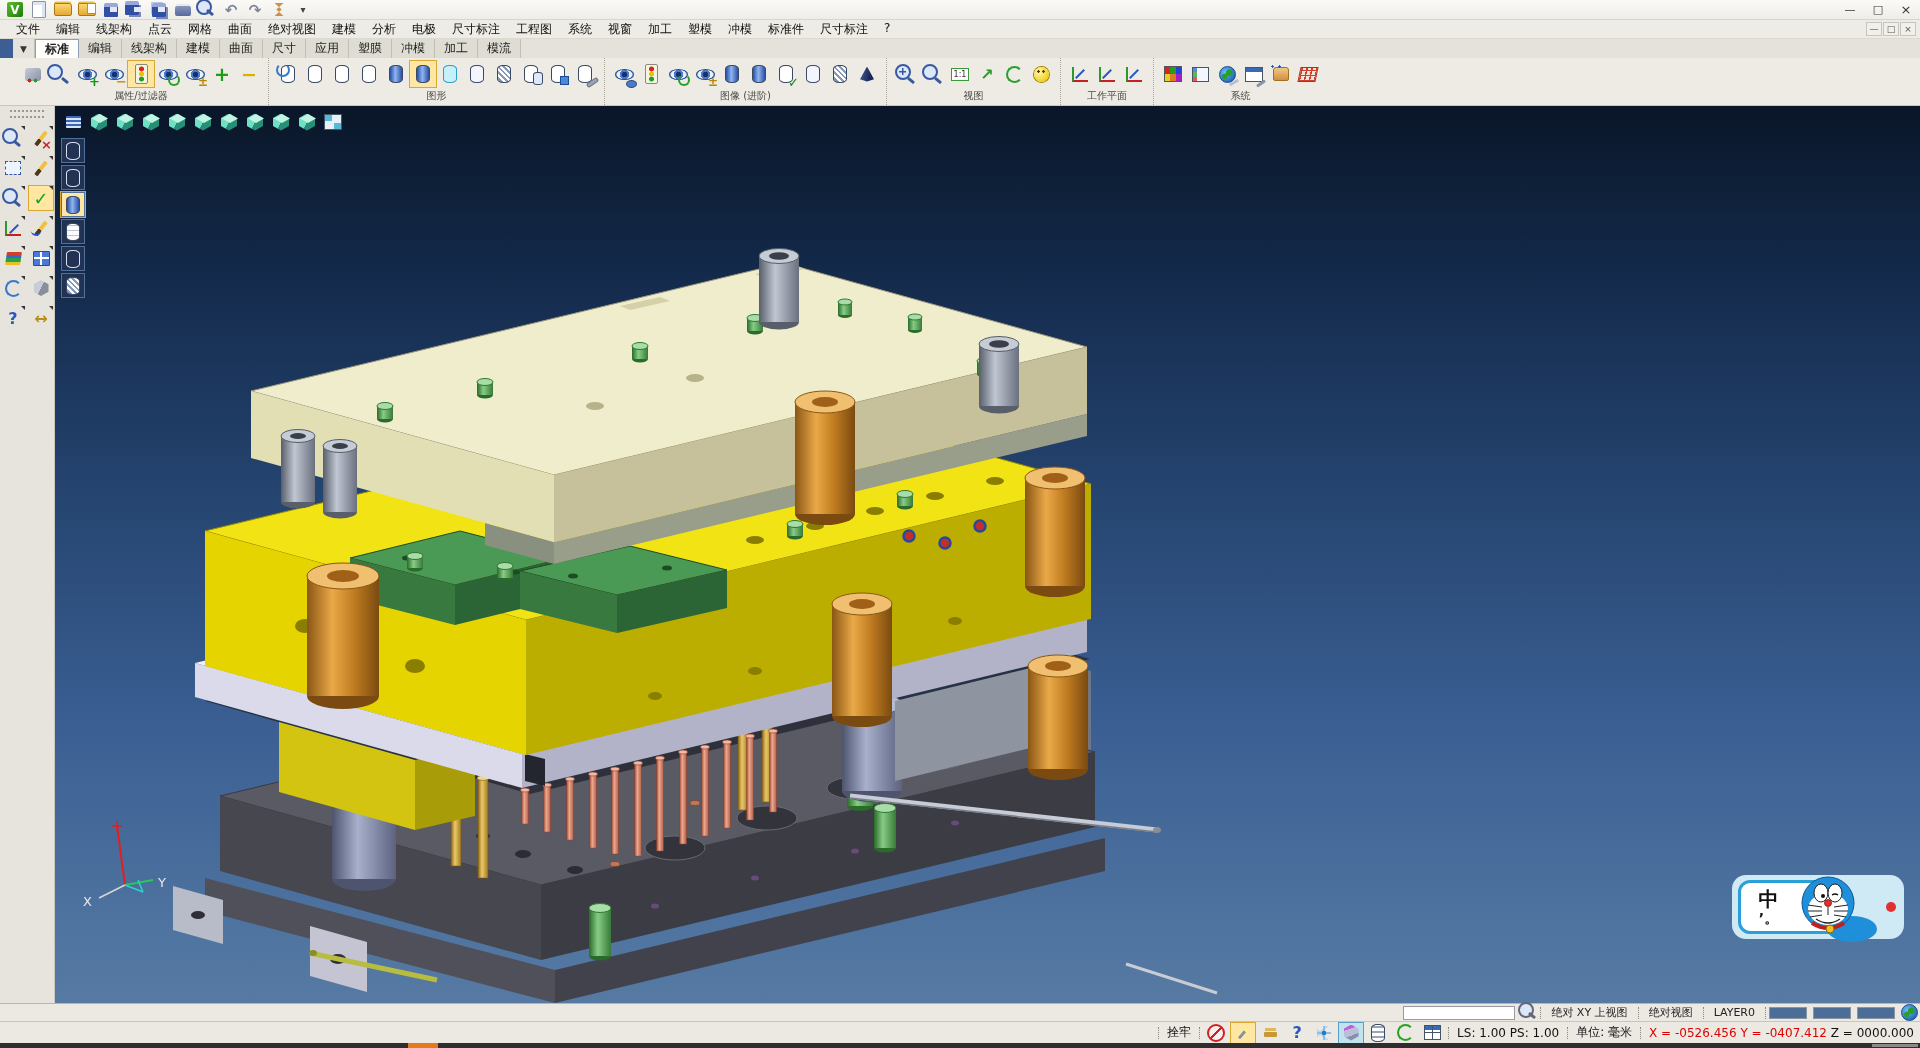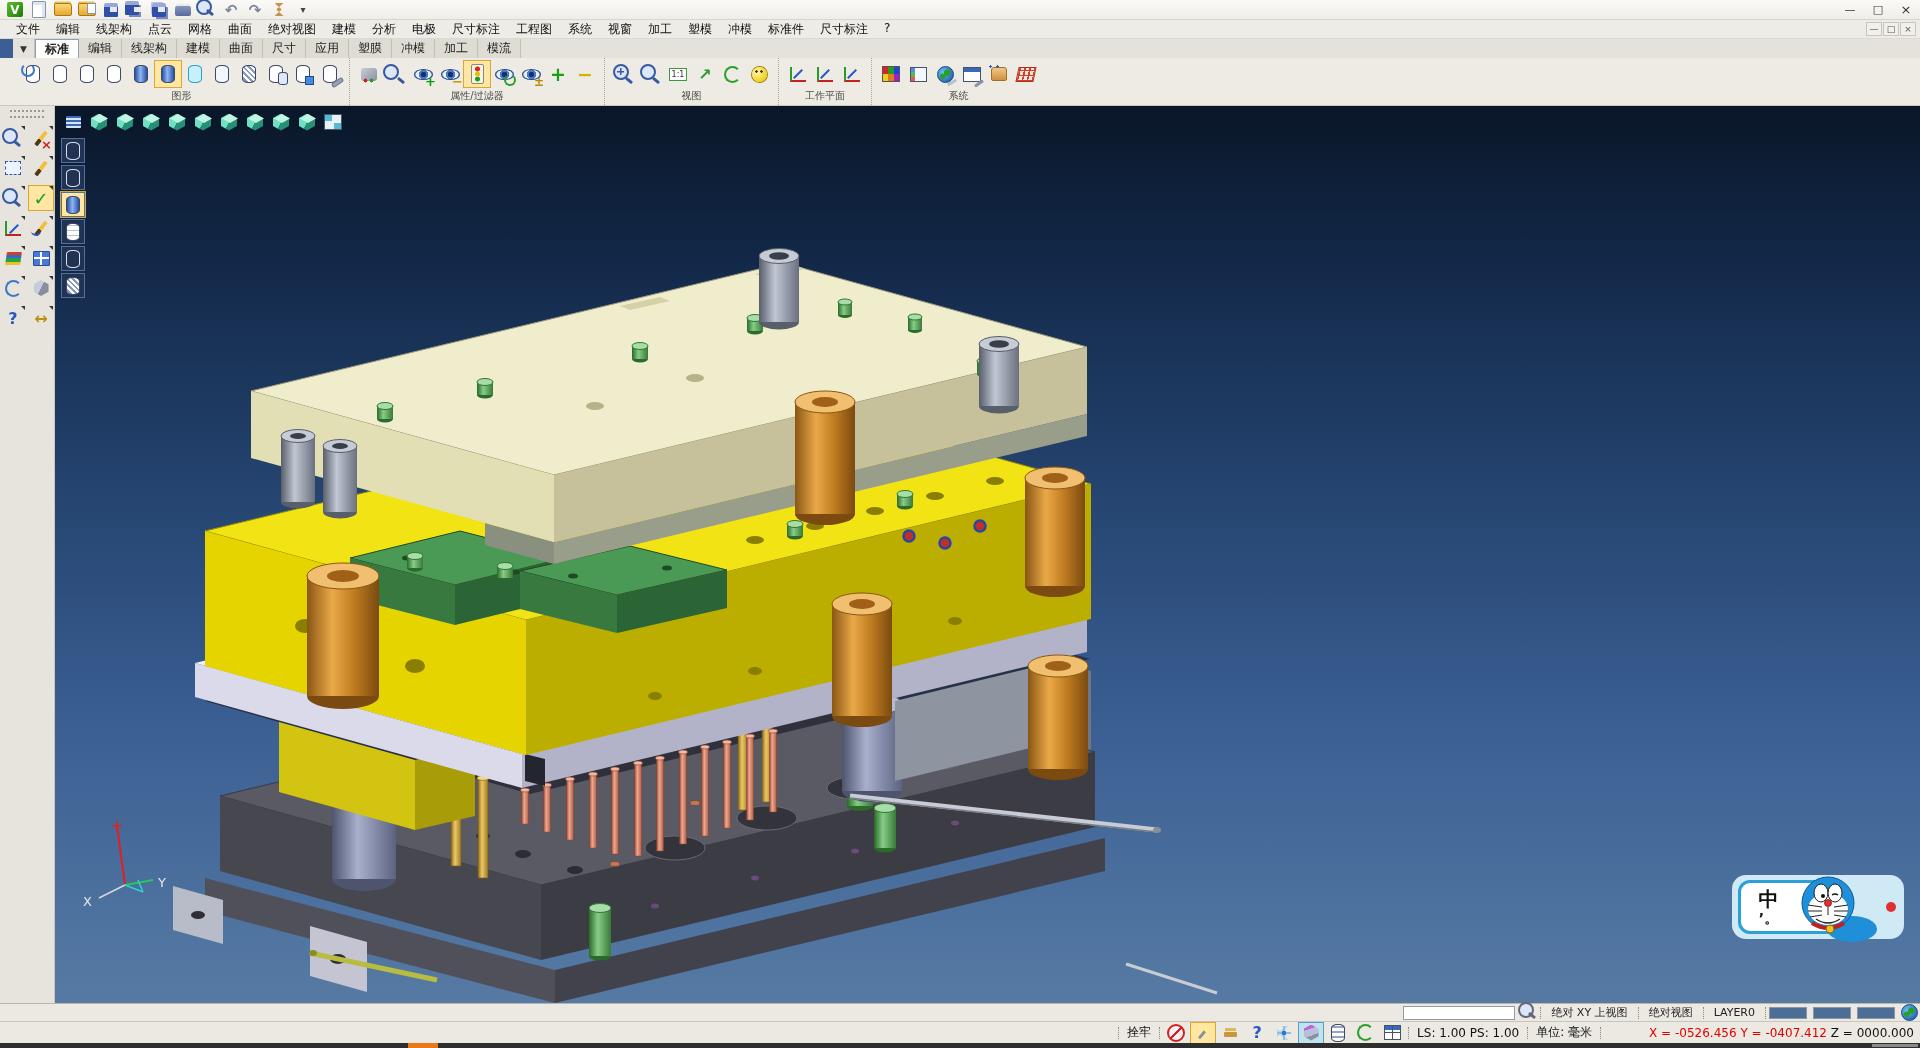--- a/index.html
+++ b/index.html
@@ -177,21 +177,21 @@
   .st-item { padding:0 10px; white-space:nowrap; }
   .st-sep { width:1px; height:12px; border-left:1px dotted #8a877c; }
   .st-layer { font-weight:normal; }
   .swatch { width:38px; height:12px; margin:0 3px; border:1px solid #8a96a8; }
   .status-top .ic, .status-bottom .ic { width:22px; height:18px; }
   .status-bottom { height:22px; background:#ece9e2; border-top:1px solid #c8c5bc; display:flex; align-items:center; font-size:12px; color:#111; flex:none; padding-right:6px; }
   .status-bottom .spacer { flex:1; }
   .sb-item { padding:0 8px; white-space:nowrap; }
   .sb-icons { display:flex; align-items:center; gap:3px; padding:0 4px; }
   .sb-icons .ic { width:24px; height:20px; }
-  .coords { white-space:nowrap; padding-left:8px;margin-left:40px; }
+  .coords { white-space:nowrap; padding-left:8px; }
   .coord-red { color:#e00000; }
   .coord-z { color:#111; }
 
   .taskbar-strip { height:5px; background:#2e2e2e; flex:none; position:relative; }
   .taskbar-accent { position:absolute; left:408px; top:0; width:30px; height:5px; }
   .taskbar-right { position:absolute; right:2px; top:1px; width:46px; height:3px; background:#8a8a8a; }
 </style>
 </head>
 <body>
 
@@ -265,51 +265,66 @@
         <span class="tab">冲模</span>
         <span class="tab">加工</span>
         <span class="tab">模流</span>
     </div>
   </div>
 
   <div class="toolbar">
 
       <div class="tb-group">
         <div class="tb-icons">
+          <span class="ic" data-icon="paint-erase-icon"></span>
+          <span class="ic" data-icon="doc-preview-icon"></span>
+          <span class="ic" data-icon="eye-add-icon"></span>
+          <span class="ic" data-icon="eye-remove-icon"></span>
+          <span class="ic sel" data-icon="traffic-light-icon"></span>
+          <span class="ic" data-icon="eye-refresh-icon"></span>
+          <span class="ic" data-icon="eye-plusminus-icon"></span>
+          <span class="ic" data-icon="plus-green-icon"></span>
+          <span class="ic" data-icon="minus-yellow-icon"></span>
+        </div>
+        <div class="tb-label">属性/过滤器</div>
+      </div>
+
+      <div class="tb-group">
+        <div class="tb-icons">
           <span class="ic" data-icon="cyl-refresh-icon"></span>
           <span class="ic" data-icon="cyl-outline-icon"></span>
           <span class="ic" data-icon="cyl-outline-icon"></span>
           <span class="ic" data-icon="cyl-outline-icon"></span>
           <span class="ic" data-icon="cyl-blue-icon"></span>
           <span class="ic sel" data-icon="cyl-blue-icon"></span>
           <span class="ic" data-icon="cyl-cyan-icon"></span>
           <span class="ic" data-icon="cyl-white-icon"></span>
           <span class="ic" data-icon="cyl-hatch-icon"></span>
           <span class="ic" data-icon="cyl-group-icon"></span>
           <span class="ic" data-icon="cyl-copy-icon"></span>
           <span class="ic" data-icon="cyl-wrench-icon"></span>
         </div>
         <div class="tb-label">图形</div>
       </div>
 
       <div class="tb-group">
         <div class="tb-icons">
-          <span class="ic" data-icon="paint-erase-icon"></span>
-          <span class="ic" data-icon="doc-preview-icon"></span>
-          <span class="ic" data-icon="eye-add-icon"></span>
-          <span class="ic" data-icon="eye-remove-icon"></span>
-          <span class="ic sel" data-icon="traffic-light-icon"></span>
+          <span class="ic" data-icon="eye-pair-icon"></span>
+          <span class="ic" data-icon="traffic-light-icon"></span>
           <span class="ic" data-icon="eye-refresh-icon"></span>
           <span class="ic" data-icon="eye-plusminus-icon"></span>
-          <span class="ic" data-icon="plus-green-icon"></span>
-          <span class="ic" data-icon="minus-yellow-icon"></span>
+          <span class="ic" data-icon="cyl-blue-icon"></span>
+          <span class="ic" data-icon="cyl-blue-icon"></span>
+          <span class="ic" data-icon="cyl-check-icon"></span>
+          <span class="ic" data-icon="cyl-white-icon"></span>
+          <span class="ic" data-icon="cyl-hatch-icon"></span>
+          <span class="ic" data-icon="cone-dark-icon"></span>
         </div>
-        <div class="tb-label">属性/过滤器</div>
-      </div>
-
+        <div class="tb-label">图像 (进阶)</div>
+      </div>
 
       <div class="tb-group">
         <div class="tb-icons">
           <span class="ic" data-icon="zoom-in-icon"></span>
           <span class="ic" data-icon="zoom-window-icon"></span>
           <span class="ic" data-icon="zoom-11-icon"></span>
           <span class="ic" data-icon="pan-arrow-icon"></span>
           <span class="ic" data-icon="view-refresh-icon"></span>
           <span class="ic" data-icon="view-smiley-icon"></span>
         </div>

